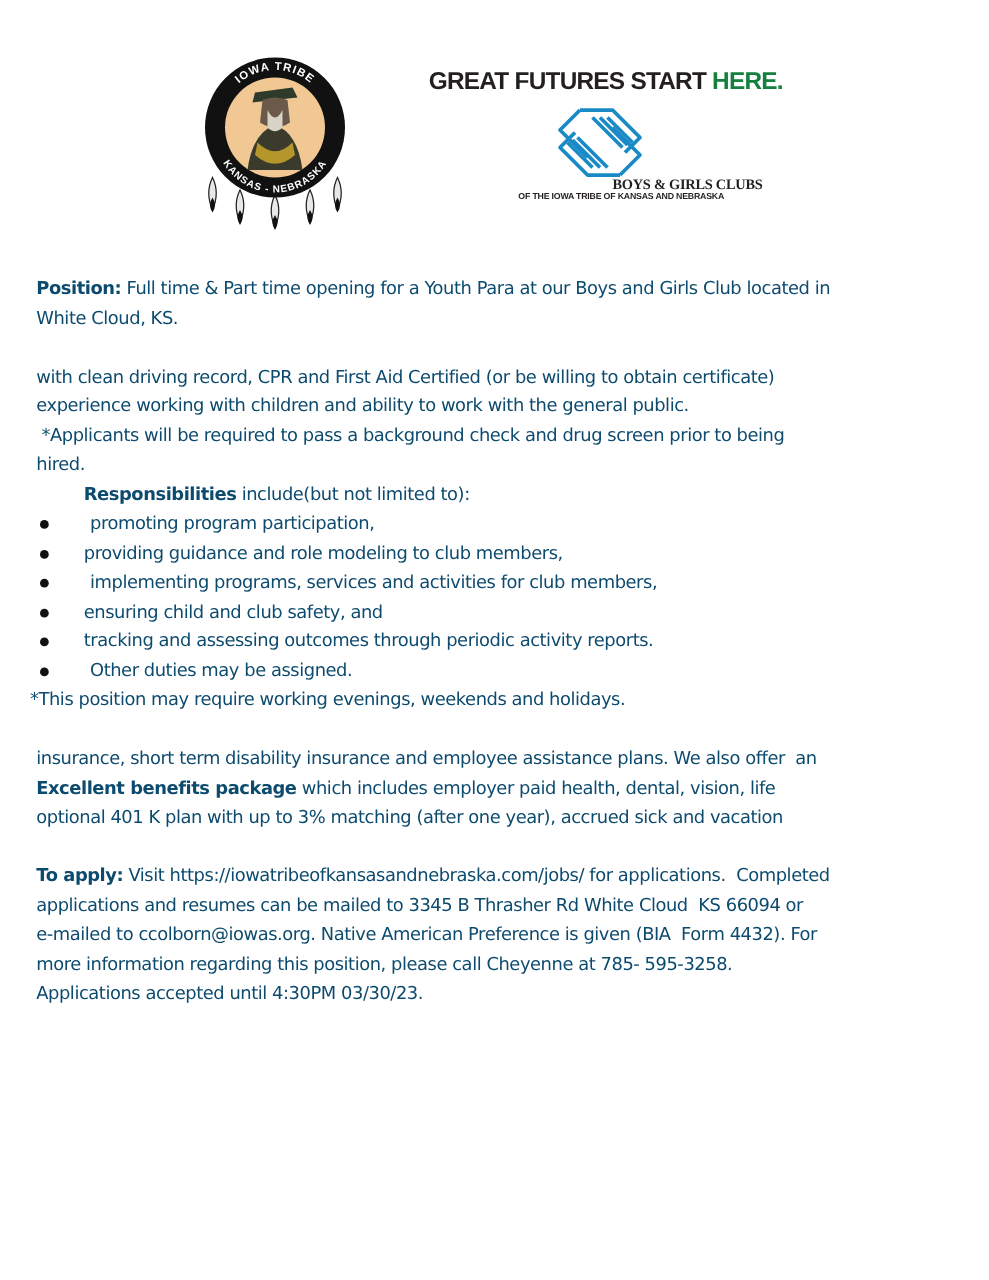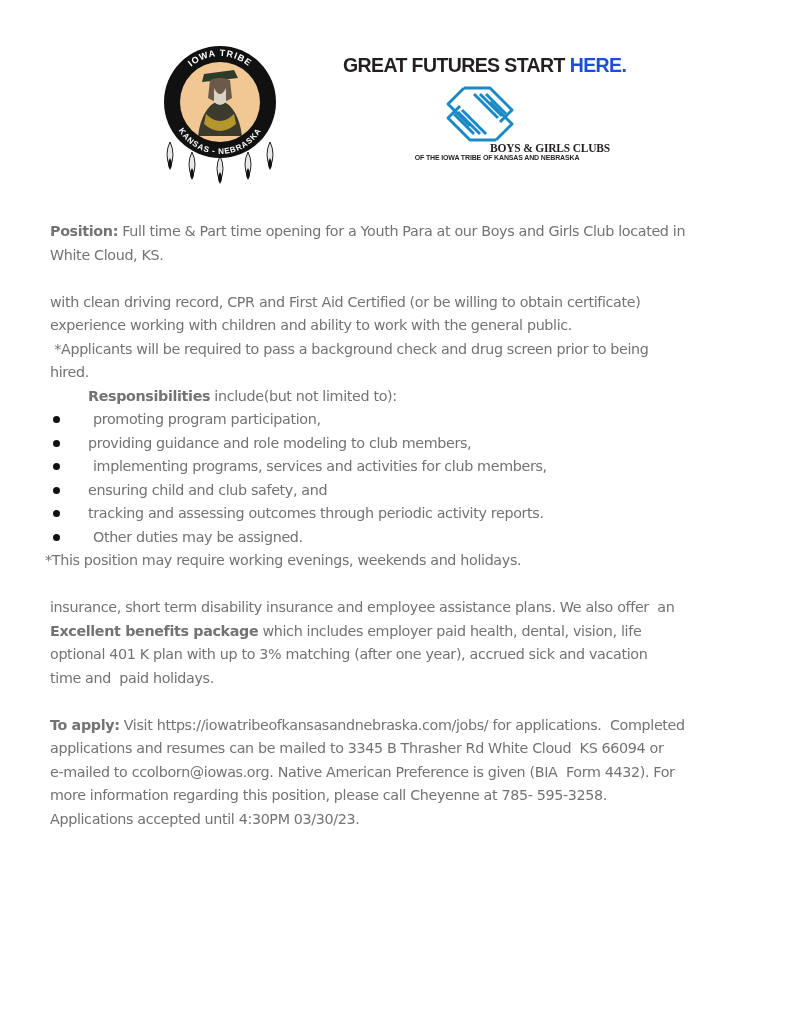--- a/index.html
+++ b/index.html
@@ -33,21 +33,21 @@
       position: absolute;
       left: 343px;
       top: 54px;
       font-family: "Liberation Sans", sans-serif;
       font-weight: bold;
       font-size: 19.5px;
       letter-spacing: -0.6px;
       color: #231f20;
       white-space: nowrap;
     }
-    .tagline .here { color: #1d4ed8; }
+    .tagline .here { color: #15803d; }
     .bgc-mark {
       position: absolute;
       left: 440px;
       top: 86px;
       width: 80px;
       height: 56px;
     }
     .bgc-name {
       position: absolute;
       left: 384px;
@@ -70,28 +70,28 @@
       font-family: "Liberation Sans", sans-serif;
       font-weight: bold;
       font-size: 7px;
       color: #231f20;
       letter-spacing: -0.15px;
       white-space: nowrap;
     }
     
     .content {
       position: absolute;
-      left: 50px;
+      left: 29px;
       top: 220px;
       width: 730px;
       font-family: "DejaVu Sans", "Liberation Sans", sans-serif;
       font-size: 14.3px;
       line-height: 23.5px;
       letter-spacing: -0.35px;
-      color: #737373;
+      color: #0c4a6e;
     }
     .para { margin: 0; }
     .gap { height: 23.5px; }
     .b { font-weight: bold; }
     .resp-head { padding-left: 38px; }
     ul.resp {
       list-style: none;
       margin: 0;
       padding: 0;
     }
@@ -215,21 +215,20 @@
       </ul>
       <div class="para" style="margin-left:-5px">*This position may require working evenings, weekends and holidays.</div>
     </section>
 
     <div class="gap"></div>
 
     <section>
       <div class="para nowrap" style="white-space:pre">insurance, short term disability insurance and employee assistance plans. We also offer  an</div>
       <div class="para nowrap"><span class="b">Excellent benefits package</span><span> which includes employer paid health, dental, vision, life</span></div>
       <div class="para nowrap">optional 401 K plan with up to 3% matching (after one year), accrued sick and vacation</div>
-      <div class="para nowrap" style="white-space:pre">time and  paid holidays.</div>
     </section>
 
     <div class="gap"></div>
 
     <section>
       <div class="para nowrap" style="white-space:pre"><span class="b">To apply:</span><span> Visit https://iowatribeofkansasandnebraska.com/jobs/ for applications.  Completed</span></div>
       <div class="para nowrap" style="white-space:pre">applications and resumes can be mailed to 3345 B Thrasher Rd White Cloud  KS 66094 or</div>
       <div class="para nowrap" style="white-space:pre">e-mailed to ccolborn@iowas.org. Native American Preference is given (BIA  Form 4432). For</div>
       <div class="para nowrap">more information regarding this position, please call Cheyenne at 785- 595-3258.</div>
       <div class="para nowrap">Applications accepted until 4:30PM 03/30/23.</div>

